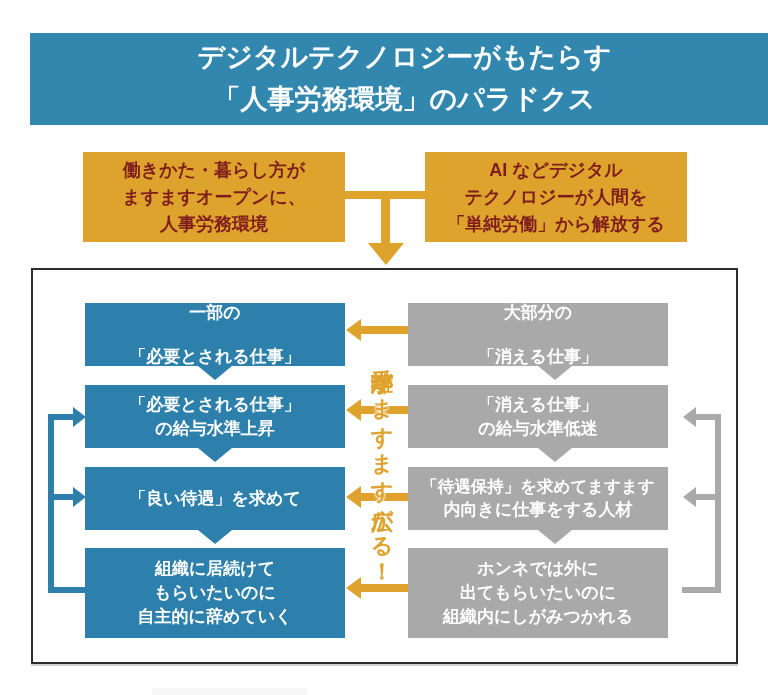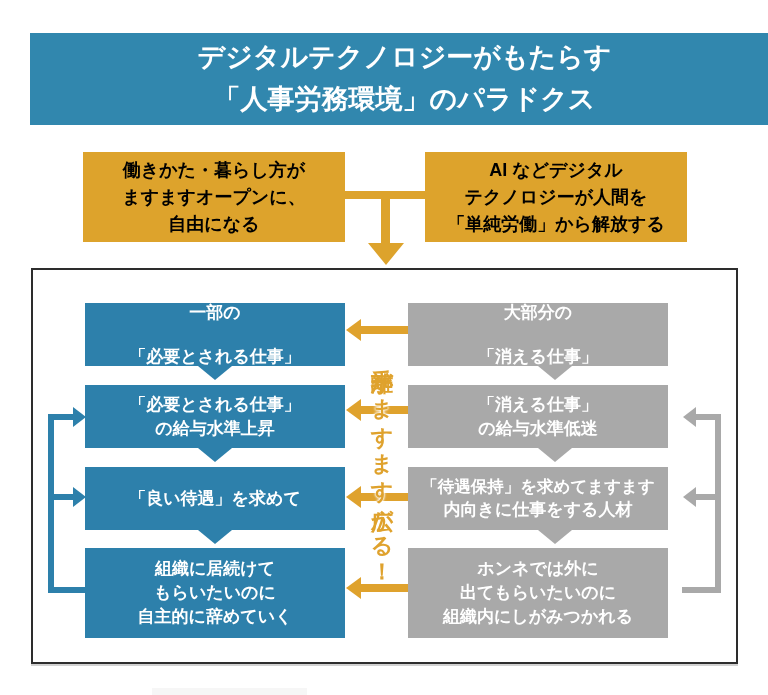--- a/index.html
+++ b/index.html
@@ -7,21 +7,21 @@
   .stage{position:relative;width:768px;height:695px;background:#ffffff;overflow:hidden;}
   .abs{position:absolute;}
   .line{display:block;}
 
   
   .header{left:30px;top:33px;width:749px;height:92px;background:#3187ae;
           display:flex;flex-direction:column;align-items:center;justify-content:center;
           color:#fff;font-weight:bold;font-size:27px;line-height:1.55;text-align:center;}
 
   
-  .cause{width:262px;height:90px;background:#dda32c;color:#000000;font-weight:bold;
+  .cause{width:262px;height:90px;background:#dda32c;color:#7f1d1d;font-weight:bold;
          font-size:18px;line-height:1.5;display:flex;flex-direction:column;
          align-items:center;justify-content:center;text-align:center;}
   .cause-left{left:83px;top:152px;}
   .cause-right{left:425px;top:152px;}
 
   
   .tbar{left:343px;top:191px;width:85px;height:8px;background:#dda32c;}
   .tstem{left:381px;top:191px;width:9px;height:53px;background:#dda32c;}
   .thead{left:368px;top:243px;width:0;height:0;
          border-left:18px solid transparent;border-right:18px solid transparent;
@@ -100,21 +100,21 @@
 <div class="stage">
 
   <div class="abs header">
     <span class="line">デジタルテクノロジーがもたらす</span>
     <span class="line">「人事労務環境」のパラドクス</span>
   </div>
 
   <div class="abs cause cause-left">
     <span class="line">働きかた・暮らし方が</span>
     <span class="line">ますますオープンに、</span>
-    <span class="line">自由になる</span>
+    <span class="line">人事労務環境</span>
   </div>
   <div class="abs cause cause-right">
     <span class="line">AI などデジタル</span>
     <span class="line">テクノロジーが人間を</span>
     <span class="line">「単純労働」から解放する</span>
   </div>
 
   <div class="abs tbar"></div>
   <div class="abs tstem"></div>
   <div class="abs thead"></div>

